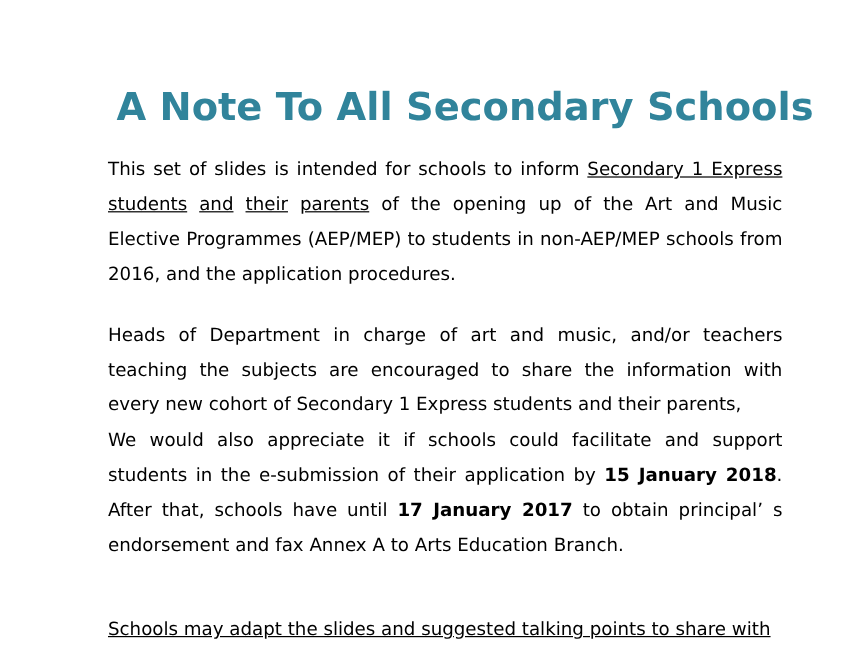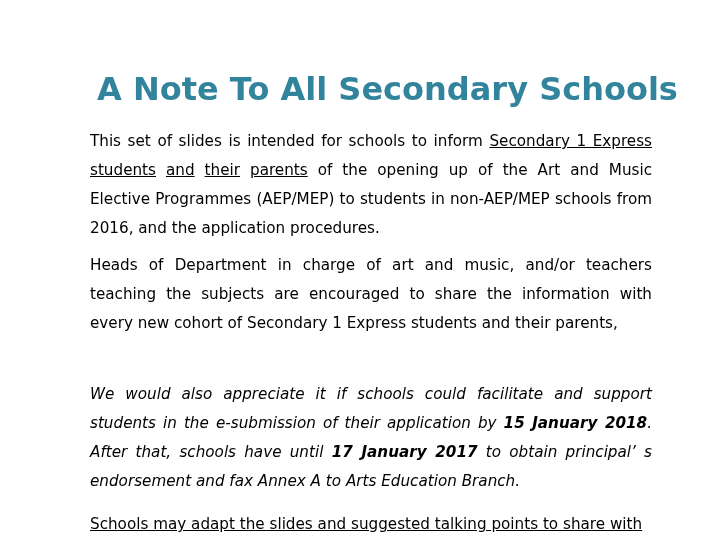--- a/index.html
+++ b/index.html
@@ -29,24 +29,24 @@
 </head>
 <body>
 
 <div>
   <div class="title">A Note To All Secondary Schools</div>
 
   <div class="body-text" style="top:127px;">
     <p class="p"><span>This set of slides is intended for schools to inform </span><span class="u">Secondary 1 Express</span><span> </span><span class="u">students</span><span> </span><span class="u">and</span><span> </span><span class="u">their</span><span> </span><span class="u">parents</span><span> of the opening up of the Art and Music Elective Programmes (AEP/MEP) to students in non-AEP/MEP schools from 2016, and the application procedures.</span></p>
   </div>
 
-  <div class="body-text" style="top:251px;">
+  <div class="body-text" style="top:265px;">
     <p class="p">Heads of Department in charge of art and music, and/or teachers teaching the subjects are encouraged to share the information with every new cohort of Secondary 1 Express students and their parents,</p>
   </div>
 
-  <div class="body-text" style="top:380px;font-style:italic;">
+  <div class="body-text" style="top:353px;">
     <p class="p"><span>We would also appreciate it if schools could facilitate and support students in the e-submission of their application by </span><span class="b">15 January 2018</span><span>. After that, schools have until </span><span class="b">17 January 2017</span><span> to obtain principal’ s endorsement and fax Annex A to Arts Education Branch.</span></p>
   </div>
 
   <div class="body-text" style="top:510px;text-decoration:underline;">
     <p class="p">Schools may adapt the slides and suggested talking points to share with</p>
   </div>
 </div>
 
 </body></html>

